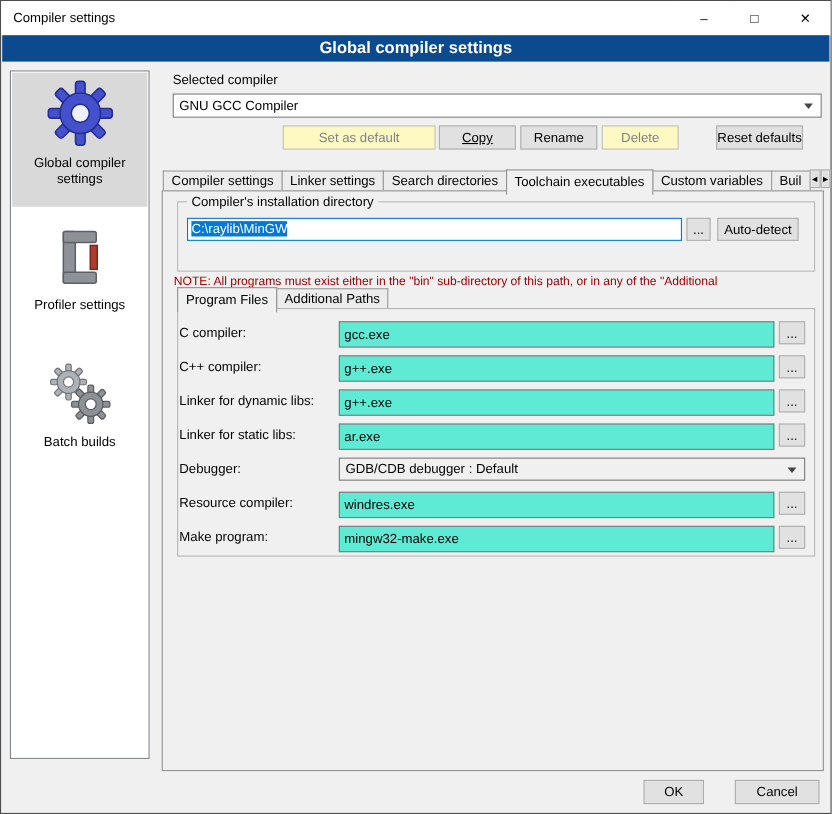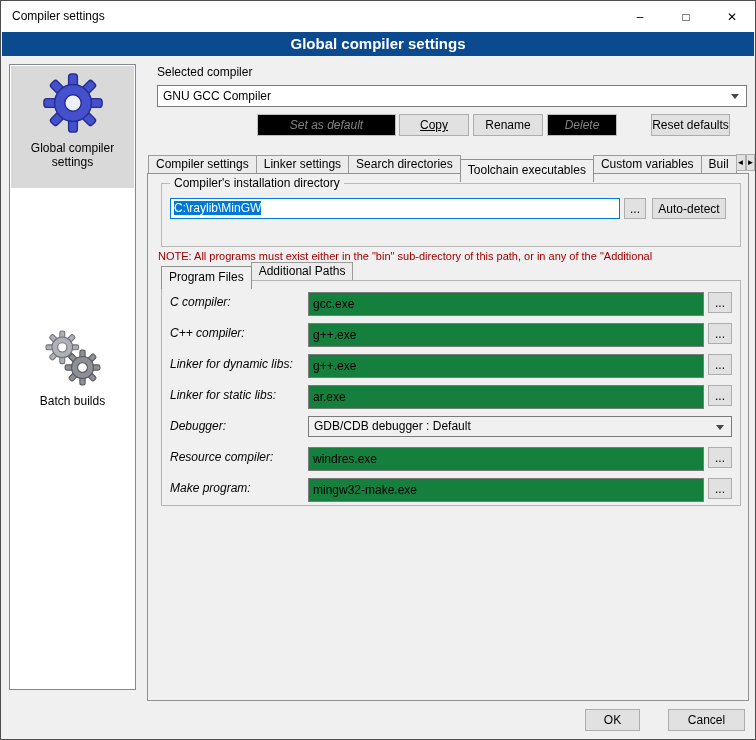--- a/index.html
+++ b/index.html
@@ -23,60 +23,60 @@
   .side-item { position:absolute; left:1px; right:1px; display:flex; flex-direction:column; align-items:center; text-align:center; cursor:default; }
   .side-item.selected { background:#d9d9d9; }
   .side-item .icon-wrap { margin-top:6px; }
   .side-item .side-label { margin-top:4px; padding:0 4px; line-height:14px; }
   .side-item-1 { top:1px; height:122px; }
   .side-item-2 { top:134px; height:110px; }
   .side-item-3 { top:258px; height:110px; }
 
   
   .btn { background:#e1e1e1; border:1px solid #adadad; font-family:"Liberation Sans", sans-serif; font-size:12px; color:#000; text-align:center; padding:0; cursor:default; }
-  .btn.disabled { background:#000000; border-color:#bfbfbf; color:#838383;font-style:italic; }
-  .text-input { background:#15803d; border:1px solid #7a7a7a; font-family:"Liberation Sans", sans-serif; font-size:12px; padding:11px 4px; }
+  .btn.disabled { background:#fef9c3; border-color:#bfbfbf; color:#838383; }
+  .text-input { background:#5eead4; border:1px solid #7a7a7a; font-family:"Liberation Sans", sans-serif; font-size:12px; padding:11px 4px; }
   .combo { position:absolute; background:#ffffff; border:1px solid #7a7a7a; line-height:20px; padding:0 20px 0 5px; white-space:nowrap; overflow:hidden; cursor:default; }
   .combo.gray { background:#f0f0f0; }
   .combo-arrow { position:absolute; right:7px; top:50%; margin-top:-2px; width:0; height:0; border-left:4px solid transparent; border-right:4px solid transparent; border-top:5px solid #444; }
 
   .section-label { position:absolute; left:156px; top:64px; }
   .main-combo { left:156px; top:84px; width:590px; height:22px; }
 
   .btn-row-btn { position:absolute; top:113px; height:22px; }
   .btn-setdefault { left:256px; width:139px; }
   .btn-copy { left:398px; width:70px;text-decoration:underline; }
   .btn-rename { left:472px; width:70px; }
   .btn-delete { left:546px; width:70px; }
   .btn-reset { left:650px; width:79px; }
 
   
   .tabstrip { position:absolute; left:147px; top:150px; width:601px; height:23px; display:flex; align-items:flex-start; }
   .tab { margin-top:4px; height:18px; line-height:17px; padding:0 7px; background:#ececec; border:1px solid #9a9a9a; border-bottom:none; margin-right:-1px; white-space:nowrap; cursor:default; }
-  .tab.active { margin-top:8px; height:23px; line-height:21px; background:#f0f0f0; border:1px solid #919191; border-bottom:none; position:relative; z-index:3; }
+  .tab.active { margin-top:3px; height:23px; line-height:21px; background:#f0f0f0; border:1px solid #919191; border-bottom:none; position:relative; z-index:3; }
   .tab-scroll { width:17px; height:17px; margin-top:3px; font-size:8px; line-height:15px; padding:0; }
   .tab-scroll.left { margin-left:auto; }
 
   .tab-panel { position:absolute; left:146px; top:172px; width:602px; height:528px; border:1px solid #919191; background:#f0f0f0; }
 
   
   .groupbox { position:absolute; left:13px; top:9px; width:580px; height:64px; border:1px solid #b9b9b9; }
   .groupbox-title { position:absolute; top:-8px; left:8px; background:#f0f0f0; padding:0 4px; }
   .dir-input { position:absolute; left:8px; top:14px; width:450px; height:21px; background:#ffffff; border:1px solid #0078d7; line-height:19px; padding:0 3px; overflow:hidden; white-space:nowrap; }
   .dir-input .sel { background:#0078d7; color:#ffffff; }
   .dir-browse { position:absolute; left:462px; top:14px; width:22px; height:21px; }
   .dir-autodetect { position:absolute; left:490px; top:14px; width:74px; height:21px; }
   .note-text { position:absolute; left:10px; top:76px; font-size:11px; color:#a00000; white-space:nowrap; }
 
   
   .subtabstrip { position:absolute; left:13px; top:84px; height:23px; display:flex; align-items:flex-start; }
   .subpanel { position:absolute; left:13px; top:106px; width:580px; height:226px; border:1px solid #b5b5b5; background:#f0f0f0; }
 
   .field-row { position:absolute; left:0; width:100%; height:21px; }
-  .field-label { position:absolute; left:8px; line-height:21px;font-style:italic; }
+  .field-label { position:absolute; left:1px; line-height:21px; }
   .field-input { position:absolute; left:146px; top:0; width:396px; height:21px; }
   .field-browse { position:absolute; left:546px; top:0; width:24px; height:21px; }
   .field-combo { left:146px; top:0; width:424px; height:21px; line-height:19px; }
   .row-0 { top:11px; } .row-1 { top:42px; } .row-2 { top:73px; } .row-3 { top:104px; }
   .row-4 { top:135px; } .row-5 { top:166px; } .row-6 { top:197px; }
 
   
   .btn-ok { position:absolute; left:584px; top:708px; width:55px; height:22px; }
   .btn-cancel { position:absolute; left:667px; top:708px; width:77px; height:22px; }
 </style>
@@ -105,20 +105,33 @@
             <rect x="27.5" y="2" width="9" height="60" rx="3" transform="rotate(90 32 32)"></rect>
             <rect x="27.5" y="2" width="9" height="60" rx="3" transform="rotate(135 32 32)"></rect>
             <circle cx="32" cy="32" r="19"></circle>
           </g>
           <circle cx="32" cy="32" r="8.5" fill="#eef0fb" stroke="#242e93" stroke-width="1.5"></circle>
         </svg>
       </span>
       <span class="side-label">Global compiler settings</span>
     </div>
 
+    <div class="side-item side-item-2">
+      <span class="icon-wrap">
+        <svg width="58" height="58" viewBox="0 0 64 64">
+          <g fill="#8e9298" stroke="#5c6066" stroke-width="1.5">
+            <rect x="15" y="6" width="12" height="52" rx="2"></rect>
+            <rect x="15" y="6" width="33" height="11" rx="2"></rect>
+            <rect x="15" y="47" width="33" height="11" rx="2"></rect>
+          </g>
+          <rect x="42" y="20" width="7" height="24" fill="#b23b2e" stroke="#7c281f" stroke-width="1.5"></rect>
+        </svg>
+      </span>
+      <span class="side-label">Profiler settings</span>
+    </div>
 
     <div class="side-item side-item-3">
       <span class="icon-wrap">
         <svg width="58" height="58" viewBox="0 0 64 64">
           <g transform="translate(1 1) scale(0.60)" fill="#aeb2b7" stroke="#70747a" stroke-width="2">
             <rect x="27.5" y="2" width="9" height="60" rx="3"></rect>
             <rect x="27.5" y="2" width="9" height="60" rx="3" transform="rotate(45 32 32)"></rect>
             <rect x="27.5" y="2" width="9" height="60" rx="3" transform="rotate(90 32 32)"></rect>
             <rect x="27.5" y="2" width="9" height="60" rx="3" transform="rotate(135 32 32)"></rect>
             <circle cx="32" cy="32" r="19"></circle>

